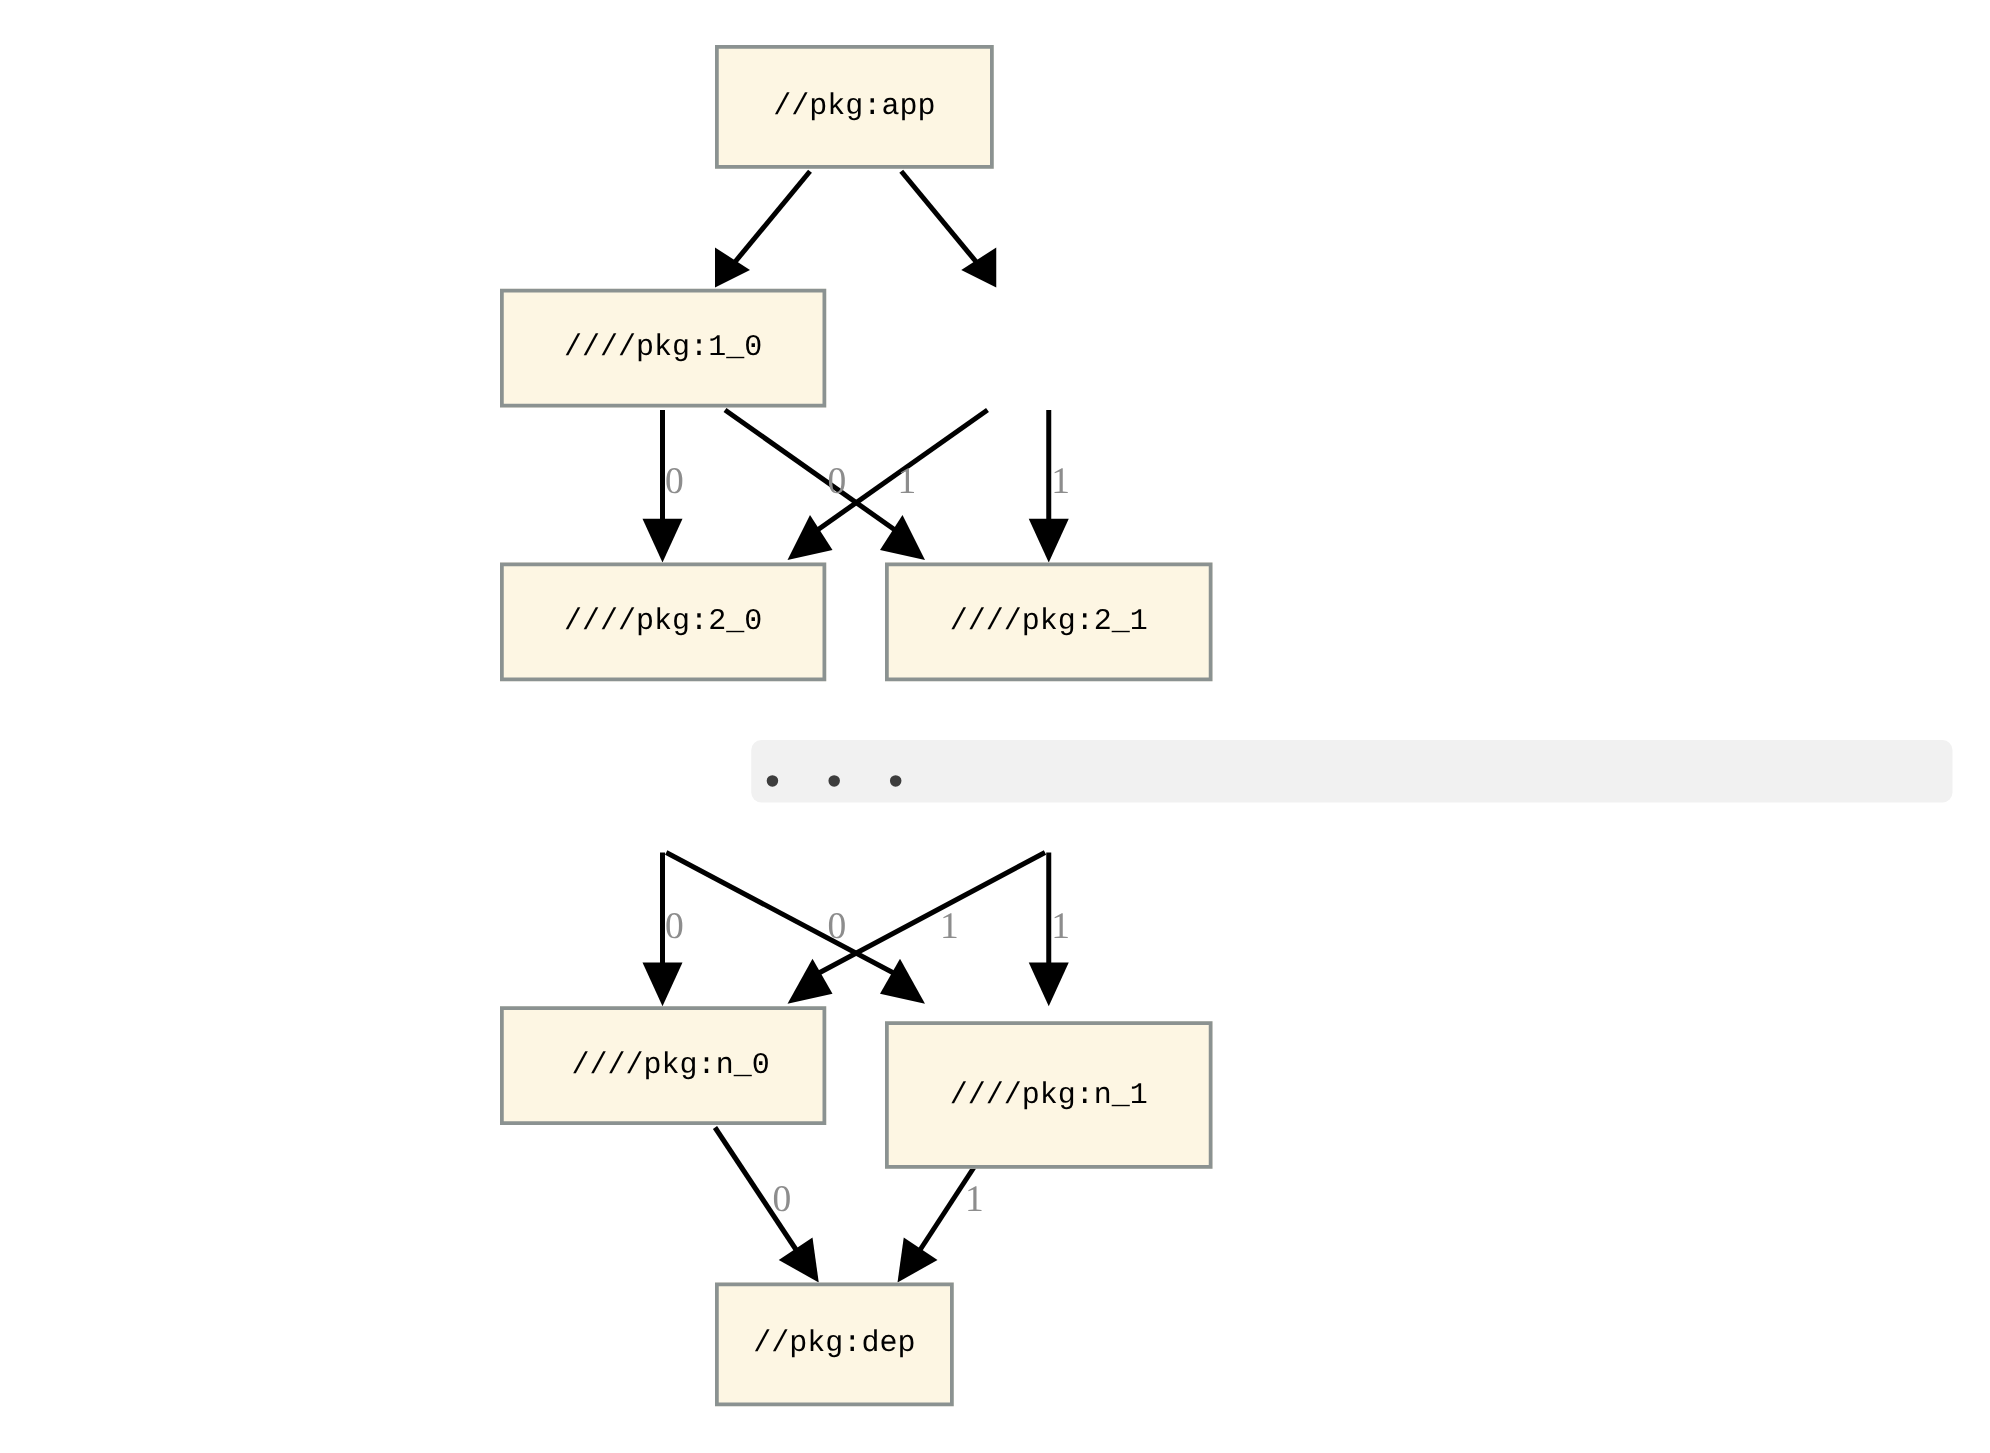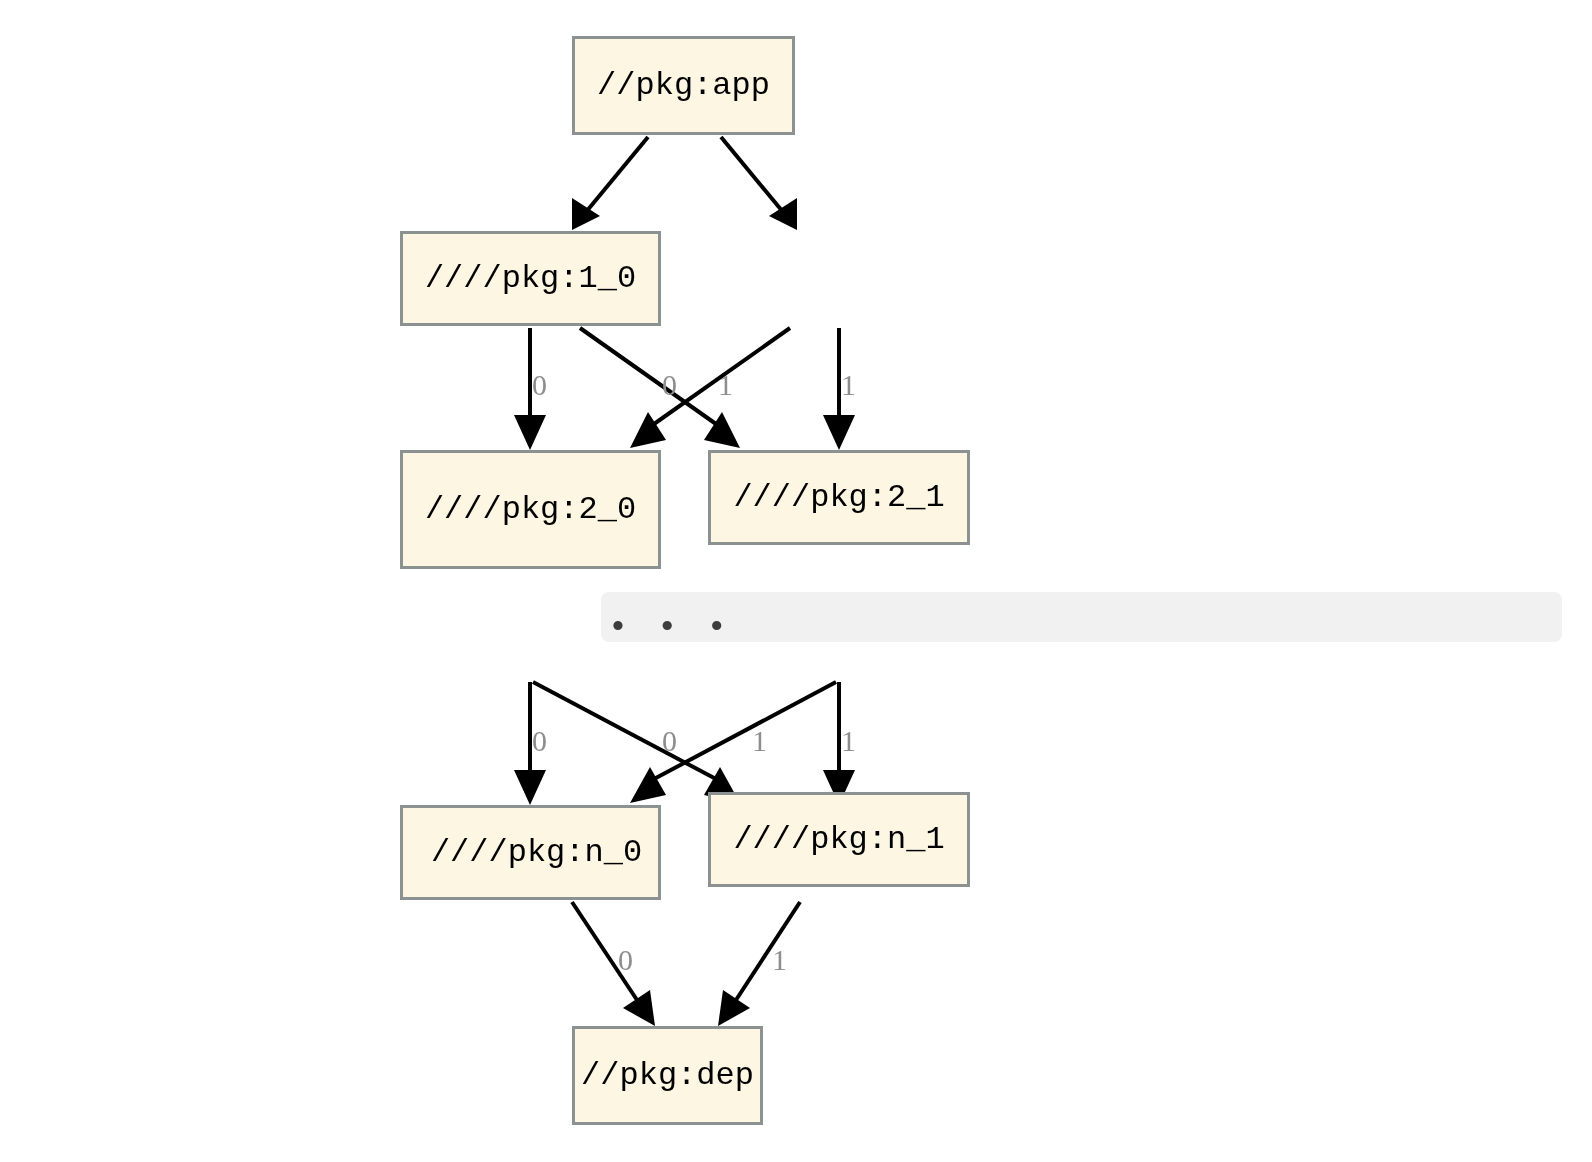--- a/index.html
+++ b/index.html
@@ -28,21 +28,21 @@
   .node-box {
     position: absolute;
     box-sizing: border-box;
     background: #fdf6e3;
     border: 3px solid #8b9291;
     display: flex;
     align-items: center;
     justify-content: center;
     color: #000000;
     font-family: "Liberation Mono", "DejaVu Sans Mono", monospace;
-    font-size: 32px;
+    font-size: 24px;
     letter-spacing: 0px;
     white-space: nowrap;
     user-select: none;
   }
   .edge-line {
     stroke: #000000;
     stroke-width: 4;
     fill: none;
   }
   .edge-head {
@@ -140,27 +140,27 @@
       <line class="edge-line" x1="800" y1="902" x2="736" y2="1000"></line>
       <polygon class="edge-head" points="718,1026 723,990 750,1008"></polygon>
     </g>
   </svg>
 
   <div class="node-box" style="left:572px; top:36px; width:223px; height:99px;">//pkg:app</div>
 
   <div class="node-box" style="left:400px; top:231px; width:261px; height:95px;">////pkg:1_0</div>
 
 
-  <div class="node-box" style="left:400px; top:450px; width:261px; height:119px;">////pkg:2_0</div>
+  <div class="node-box" style="left:400px; top:450px; width:261px; height:95px;">////pkg:2_0</div>
 
   <div class="node-box" style="left:708px; top:450px; width:262px; height:95px;">////pkg:2_1</div>
 
   <div class="node-box" style="left:400px; top:805px; width:261px; height:95px;padding-left:12px;">////pkg:n_0</div>
 
-  <div class="node-box" style="left:708px; top:792px; width:262px; height:95px;text-align:right;">////pkg:n_1</div>
+  <div class="node-box" style="left:708px; top:817px; width:262px; height:118px;text-align:right;">////pkg:n_1</div>
 
   <div class="node-box" style="left:572px; top:1026px; width:191px; height:99px;">//pkg:dep</div>
 
   <div class="edge-label" style="left:532px; top:370px;">0</div>
   <div class="edge-label" style="left:662px; top:370px;">0</div>
   <div class="edge-label" style="left:718px; top:370px;">1</div>
   <div class="edge-label" style="left:841px; top:370px;">1</div>
 
   <div class="edge-label" style="left:532px; top:726px;">0</div>
   <div class="edge-label" style="left:662px; top:726px;">0</div>

